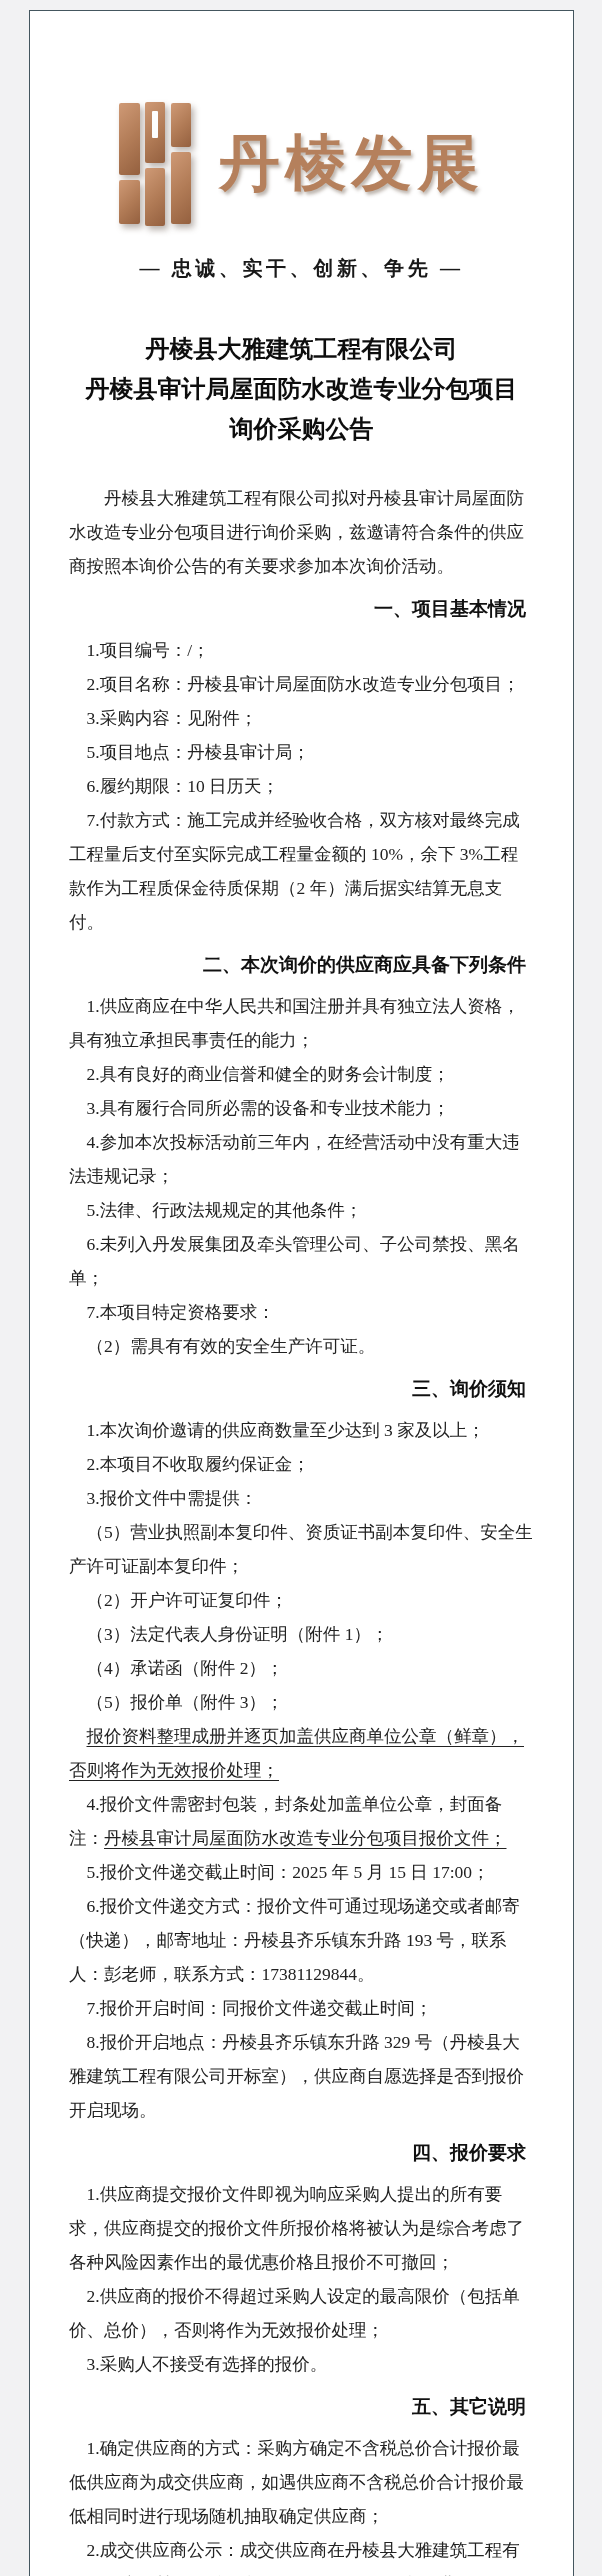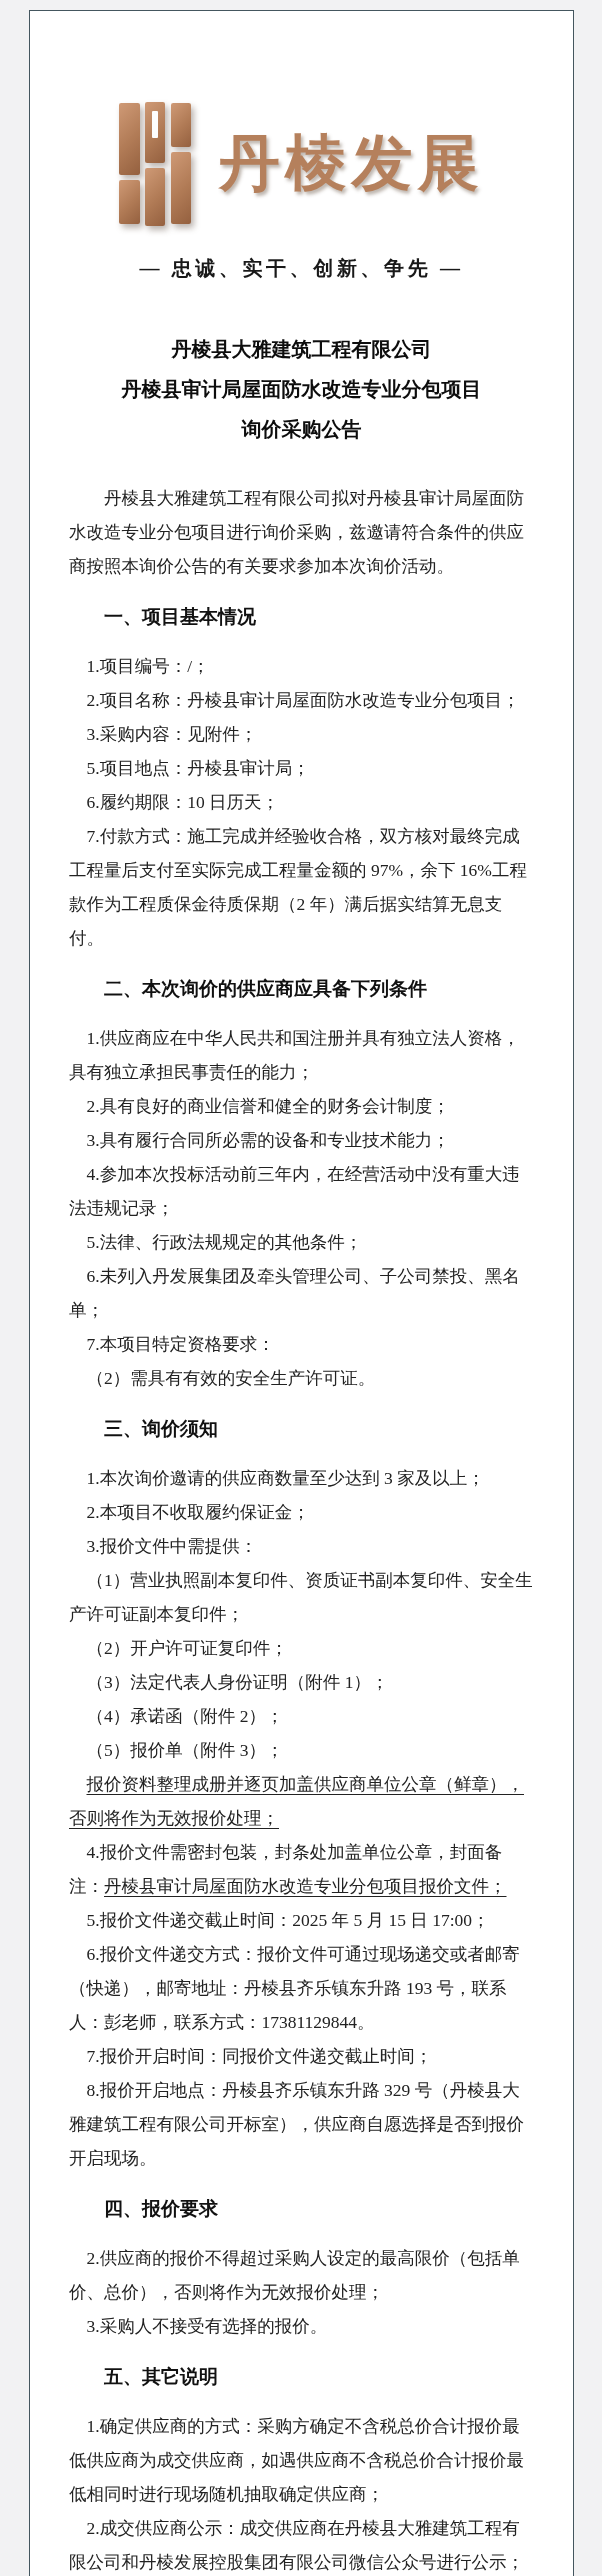--- a/index.html
+++ b/index.html
@@ -31,29 +31,29 @@
   .brand{
     font-size:61px;font-weight:700;letter-spacing:5.2px;color:#b5805c;
     text-shadow:2.1px 2.6px 3.6px rgba(70,45,25,.35);white-space:nowrap;
   }
   .tagline{
     margin-top:27px;text-align:center;
     font-size:20px;font-weight:700;letter-spacing:3.6px;color:#191919;
   }
   
   .title{margin-top:47px;text-align:center;font-weight:700;color:#0d0d0d;}
-  .title div{font-size:20px;line-height:40px;}
+  .title div{font-size:24px;line-height:40px;}
   
   .doc{margin-top:32px;font-size:17.5px;line-height:34px;color:#222;}
   .doc p{margin:0;text-indent:1em;}
   .doc p.intro{text-indent:2em;}
   .doc h2{
-    margin:16px;font-size:19px;line-height:34px;font-weight:700;
+    margin:8px;font-size:19px;line-height:34px;font-weight:700;
     font-family:"DejaVu Sans","Liberation Sans",sans-serif;
-    color:#111;text-indent:1em;
+    color:#111;text-indent:1em;text-align:right;
   }
   .u{ text-decoration:underline; text-underline-offset:4.1px;margin-top:32px; }
   p.u-full{text-decoration:underline;text-underline-offset:4.1px;}
 </style>
 </head>
 <body>
 
 <div class="card">
 
   <div class="logo-row">
@@ -83,49 +83,50 @@
 
   <div class="doc">
     <p class="intro">丹棱县大雅建筑工程有限公司拟对丹棱县审计局屋面防水改造专业分包项目进行询价采购，兹邀请符合条件的供应商按照本询价公告的有关要求参加本次询价活动。</p>
 
     <h2>一、项目基本情况</h2>
     <p>1.项目编号：/；</p>
     <p>2.项目名称：丹棱县审计局屋面防水改造专业分包项目；</p>
     <p>3.采购内容：见附件；</p>
     <p>5.项目地点：丹棱县审计局；</p>
     <p>6.履约期限：10 日历天；</p>
-    <p>7.付款方式：施工完成并经验收合格，双方核对最终完成工程量后支付至实际完成工程量金额的 97%，余下 16%工程款作为工程质保金待质保期（2 年）满后据实结算无息支付。</p>
+    <p>7.付款方式：施工完成并经验收合格，双方核对最终完成工程量后支付至实际完成工程量金额的 10%，余下 3%工程款作为工程质保金待质保期（2 年）满后据实结算无息支付。</p>
 
     <h2>二、本次询价的供应商应具备下列条件</h2>
     <p>1.供应商应在中华人民共和国注册并具有独立法人资格，具有独立承担民事责任的能力；</p>
     <p>2.具有良好的商业信誉和健全的财务会计制度；</p>
     <p>3.具有履行合同所必需的设备和专业技术能力；</p>
     <p>4.参加本次投标活动前三年内，在经营活动中没有重大违法违规记录；</p>
     <p>5.法律、行政法规规定的其他条件；</p>
     <p>6.未列入丹发展集团及牵头管理公司、子公司禁投、黑名单；</p>
     <p>7.本项目特定资格要求：</p>
     <p>（2）需具有有效的安全生产许可证。</p>
 
     <h2>三、询价须知</h2>
     <p>1.本次询价邀请的供应商数量至少达到 3 家及以上；</p>
     <p>2.本项目不收取履约保证金；</p>
     <p>3.报价文件中需提供：</p>
-    <p>（1）营业执照副本复印件、资质证书副本复印件、安全生产许可证副本复印件；</p>
+    <p>（5）营业执照副本复印件、资质证书副本复印件、安全生产许可证副本复印件；</p>
     <p>（2）开户许可证复印件；</p>
     <p>（3）法定代表人身份证明（附件 1）；</p>
     <p>（4）承诺函（附件 2）；</p>
     <p>（5）报价单（附件 3）；</p>
     <p class="u-full">报价资料整理成册并逐页加盖供应商单位公章（鲜章），否则将作为无效报价处理；</p>
     <p><span>4.报价文件需密封包装，封条处加盖单位公章，封面备注：</span><span class="u">丹棱县审计局屋面防水改造专业分包项目报价文件；</span></p>
     <p>5.报价文件递交截止时间：2025 年 5 月 15 日 17:00；</p>
     <p>6.报价文件递交方式：报价文件可通过现场递交或者邮寄（快递），邮寄地址：丹棱县齐乐镇东升路 193 号，联系人：彭老师，联系方式：17381129844。</p>
     <p>7.报价开启时间：同报价文件递交截止时间；</p>
     <p>8.报价开启地点：丹棱县齐乐镇东升路 329 号（丹棱县大雅建筑工程有限公司开标室），供应商自愿选择是否到报价开启现场。</p>
 
     <h2>四、报价要求</h2>
+    <p>1.供应商提交报价文件即视为响应采购人提出的所有要求，供应商提交的报价文件所报价格将被认为是综合考虑了各种风险因素作出的最优惠价格且报价不可撤回；</p>
     <p>2.供应商的报价不得超过采购人设定的最高限价（包括单价、总价），否则将作为无效报价处理；</p>
     <p>3.采购人不接受有选择的报价。</p>
 
     <h2>五、其它说明</h2>
     <p>1.确定供应商的方式：采购方确定不含税总价合计报价最低供应商为成交供应商，如遇供应商不含税总价合计报价最低相同时进行现场随机抽取确定供应商；</p>
     <p>2.成交供应商公示：成交供应商在丹棱县大雅建筑工程有限公司和丹棱发展控股集团有限公司微信公众号进行公示；</p>
 
   </div>
 
 </div>

